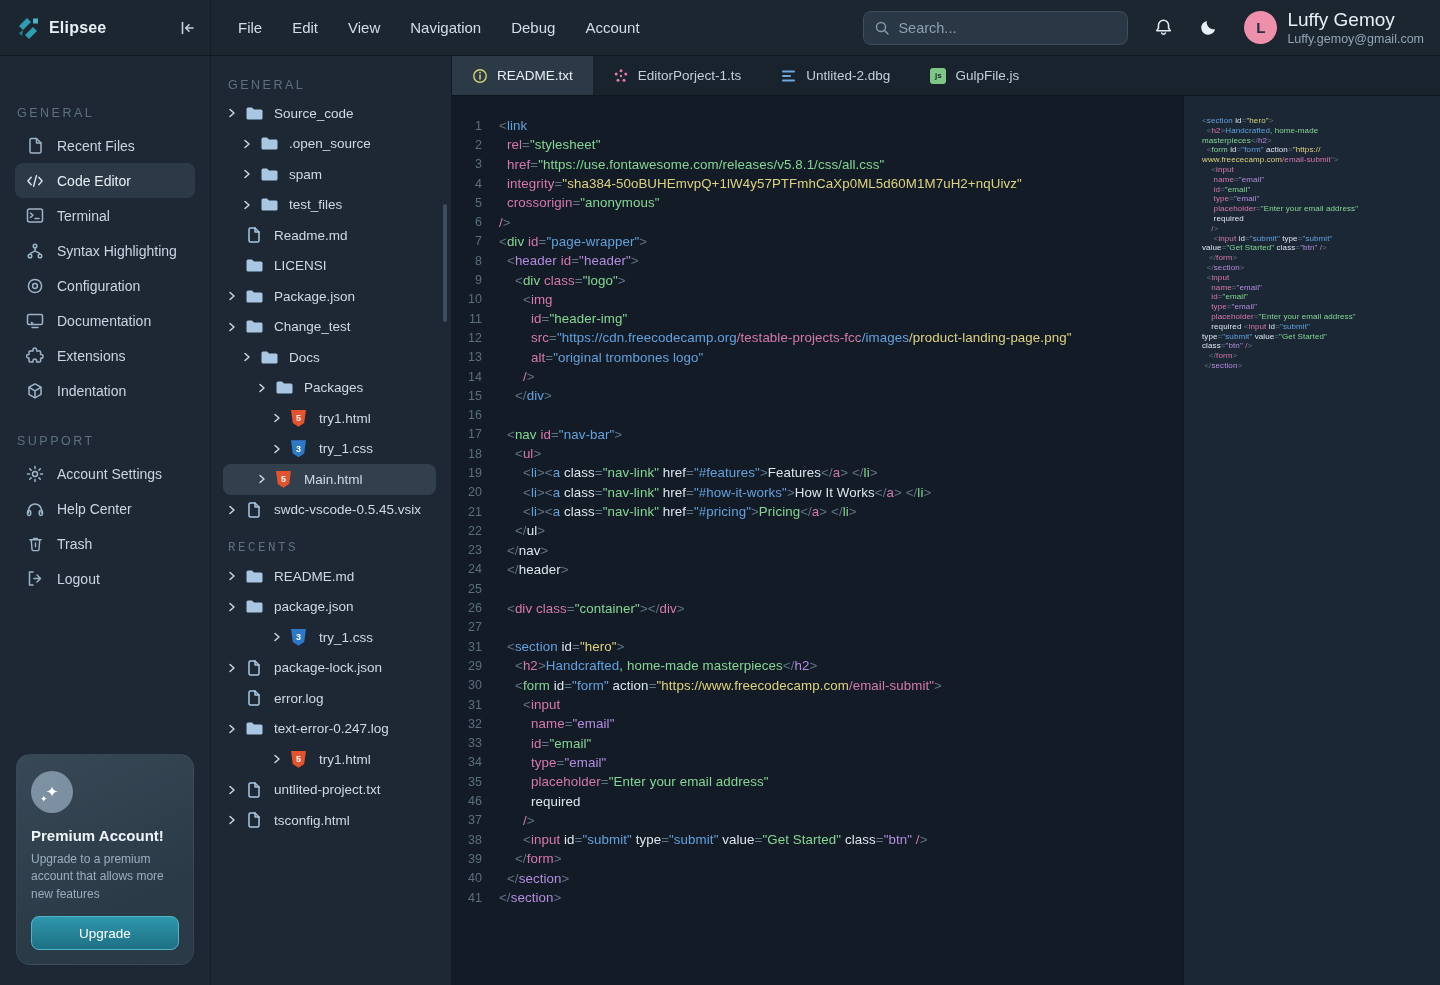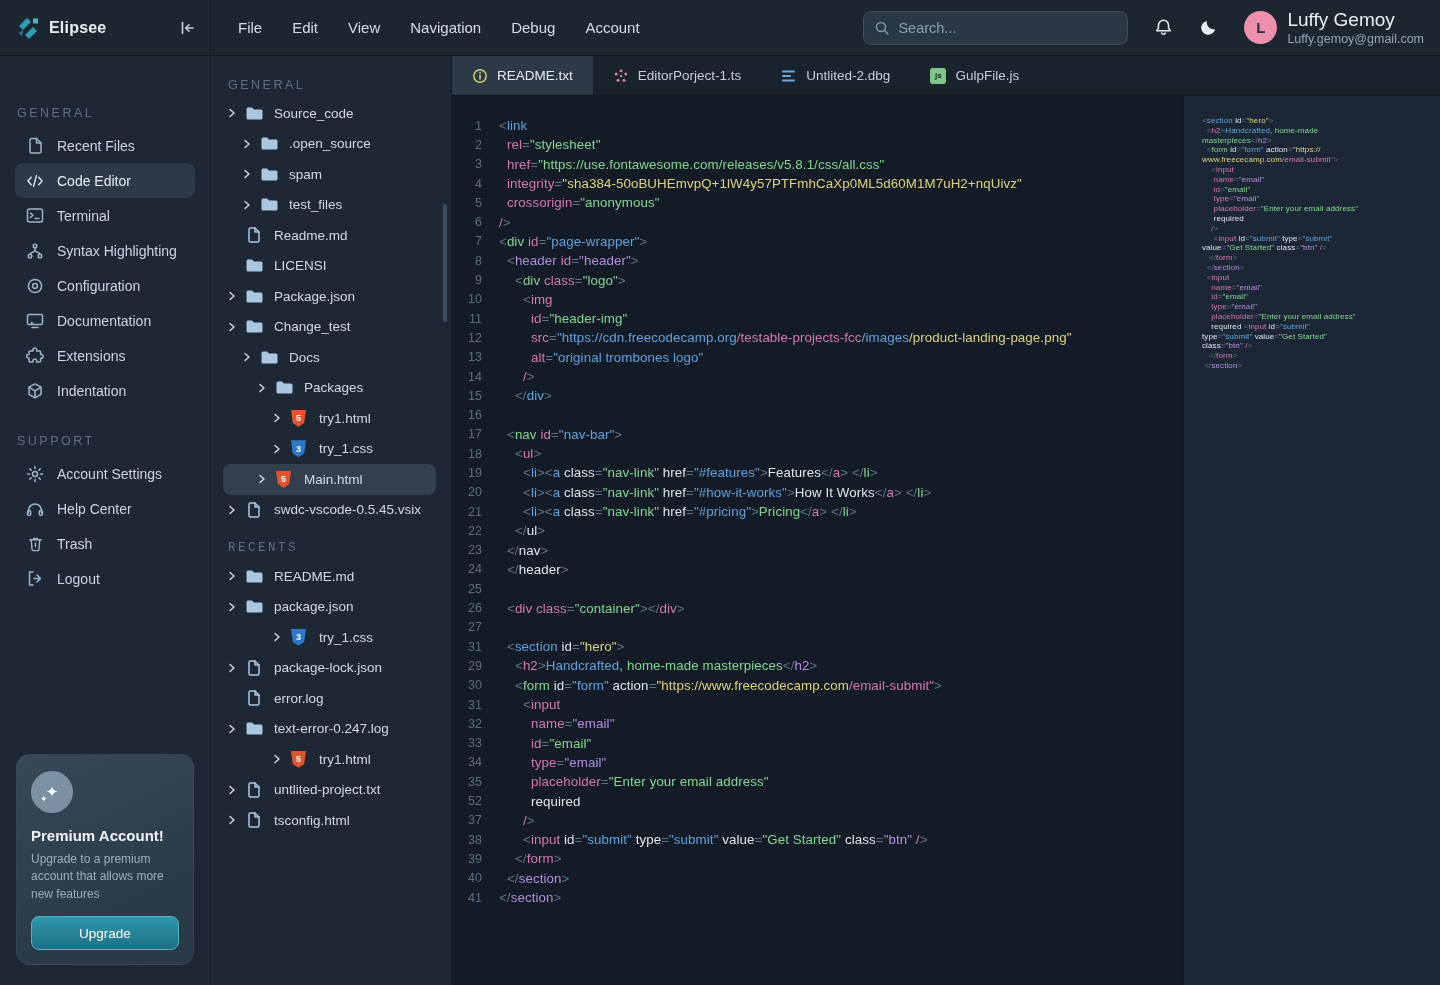--- a/index.html
+++ b/index.html
@@ -760,21 +760,21 @@
             </div>
             <div class="code-line">
               <span class="ln">34</span>
               <span class="ct" style="padding-left: 32px;"><span class="tk-pink">type</span><span class="tk-pun">=</span><span class="tk-purple">"email"</span></span>
             </div>
             <div class="code-line">
               <span class="ln">35</span>
               <span class="ct" style="padding-left: 32px;"><span class="tk-pink">placeholder</span><span class="tk-pun">=</span><span class="tk-green">"Enter your email address"</span></span>
             </div>
             <div class="code-line">
-              <span class="ln">52</span>
+              <span class="ln">46</span>
               <span class="ct" style="padding-left: 32px;"><span class="tk-white">required</span></span>
             </div>
             <div class="code-line">
               <span class="ln">37</span>
               <span class="ct" style="padding-left: 24px;"><span class="tk-pink">/</span><span class="tk-pun">&gt;</span></span>
             </div>
             <div class="code-line">
               <span class="ln">38</span>
               <span class="ct" style="padding-left: 24px;"><span class="tk-pun">&lt;</span><span class="tk-pink">input</span><span class="tk-white"> id</span><span class="tk-pun">=</span><span class="tk-blue">"submit"</span><span class="tk-white"> type</span><span class="tk-pun">=</span><span class="tk-blue">"submit"</span><span class="tk-white"> value</span><span class="tk-pun">=</span><span class="tk-green">"Get Started"</span><span class="tk-white"> class</span><span class="tk-pun">=</span><span class="tk-purple">"btn"</span><span class="tk-pink"> /</span><span class="tk-pun">&gt;</span></span>
             </div>

